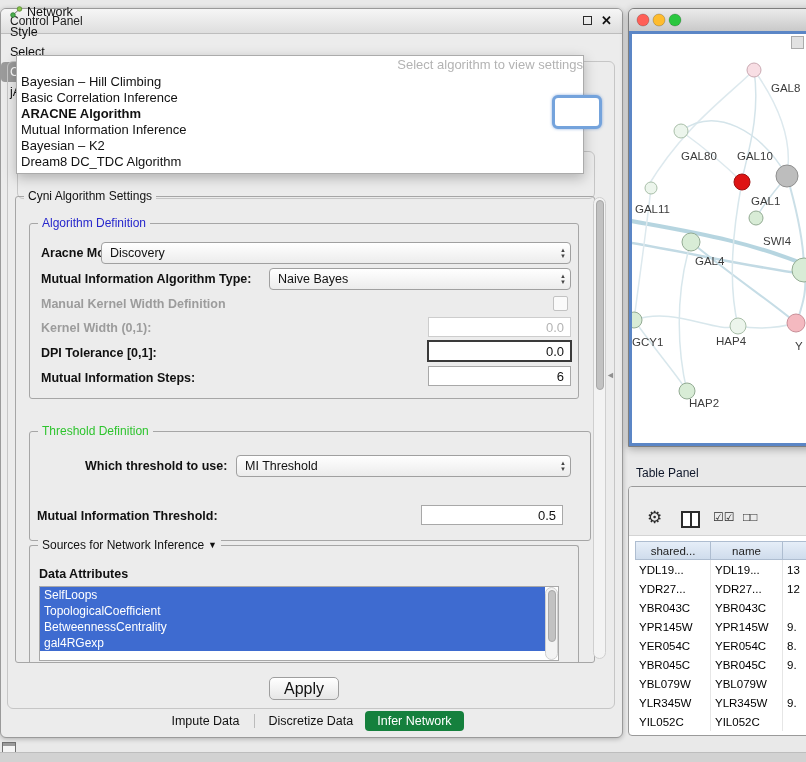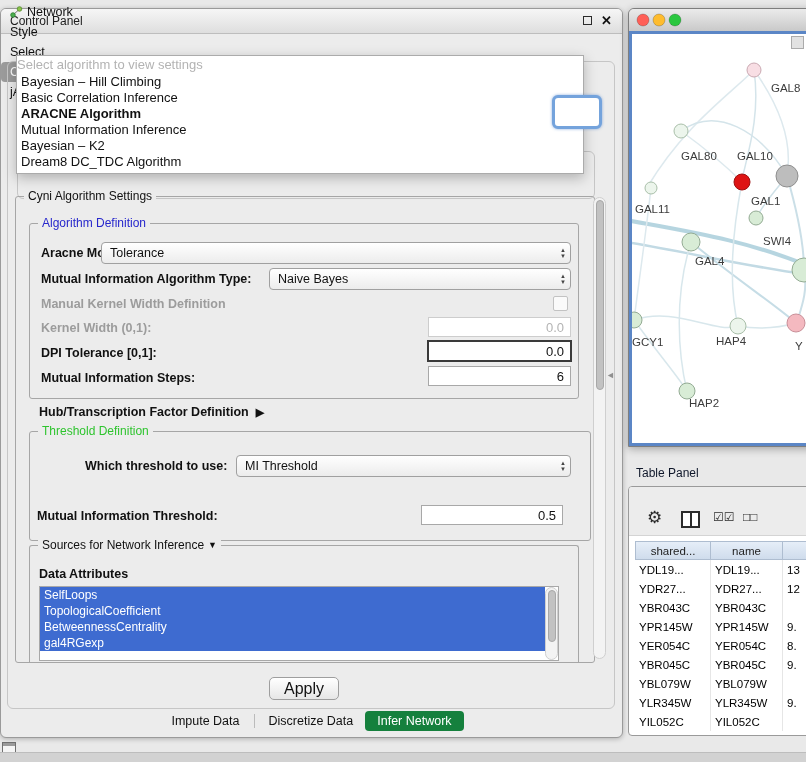--- a/index.html
+++ b/index.html
@@ -59,21 +59,21 @@
        font-size:16px;display:flex;align-items:center;justify-content:center;}
 
   .btabs{position:absolute;left:0;right:0;top:700px;height:23px;display:flex;justify-content:center;
        align-items:center;font-size:12.5px;}
   .btab{padding:3px 12px;border-radius:4px;white-space:nowrap;}
   .btab.sel{background:#15803d;color:#fff;}
 
   
   .popup{position:absolute;left:15px;top:46px;width:566px;background:#fff;border:1px solid #ababab;
        box-shadow:0 4px 12px rgba(0,0,0,.25);z-index:20;padding-bottom:3px;}
-  .popup .ph{color:#b3b3b3;text-align:left;font-size:13px;height:18px;line-height:18px;}
+  .popup .ph{color:#b3b3b3;text-align:right;font-size:13px;height:18px;line-height:18px;}
   .popup .opt{font-size:13px;height:16px;line-height:16px;padding-left:4px;white-space:nowrap;}
   .popup .opt.bold{font-weight:bold;}
   .spinner-focus{position:absolute;left:551px;top:86px;width:44px;height:28px;background:#fff;
        border:3px solid #74a3dc;border-radius:6px;z-index:21;box-shadow:0 0 3px rgba(90,140,210,.7);}
   .frag{position:absolute;left:16px;top:142px;width:576px;height:46px;border:1px solid #c6c6c6;border-radius:6px;}
 
   
   .macwin{position:absolute;left:628px;top:8px;width:200px;height:437px;border:1px solid #7e7e7e;
        border-radius:6px 6px 0 0;background:#cfcfcf;box-shadow:0 2px 8px rgba(0,0,0,.3);}
   .mactitle{position:absolute;left:0;right:0;top:0;height:22px;background:linear-gradient(#ebebeb,#c9c9c9);
@@ -158,21 +158,21 @@
     </div>
 
     <div class="group" style="left:28px;top:214px;width:548px;height:174px;">
       <span class="group-title blue">
         <span>Algorithm Definition</span>
       </span>
     </div>
 
     <span class="lbl" style="left:40px;top:237px;">Aracne Mode:</span>
     <div class="combo" style="left:100px;top:233px;width:470px;">
-      <span>Tolerance</span>
+      <span>Discovery</span>
       <span class="arrows">
         <span>▲</span>
           <span>▼</span>
       </span>
     </div>
 
     <span class="lbl" style="left:40px;top:263px;">Mutual Information Algorithm Type:</span>
     <div class="combo" style="left:268px;top:259px;width:302px;">
       <span>Naive Bayes</span>
       <span class="arrows">
@@ -192,24 +192,20 @@
     <span class="lbl" style="left:40px;top:337px;">DPI Tolerance [0,1]:</span>
     <div class="field focus" style="left:426px;top:331px;width:145px;">
       <span>0.0</span>
     </div>
 
     <span class="lbl" style="left:40px;top:362px;">Mutual Information Steps:</span>
     <div class="field" style="left:427px;top:357px;width:143px;">
       <span>6</span>
     </div>
 
-    <span class="lbl" style="left:38px;top:396px;">
-      <span>Hub/Transcription Factor Definition</span>&nbsp;
-      <span style="font-size:11px;">▶</span>
-    </span>
 
     <div class="group" style="left:28px;top:422px;width:548px;height:108px;padding-left:12px;">
       <span class="group-title greenT">
         <span>Threshold Definition</span>
       </span>
     </div>
 
     <span class="lbl" style="left:84px;top:450px;">Which threshold to use:</span>
     <div class="combo" style="left:235px;top:446px;width:335px;">
       <span>MI Threshold</span>

